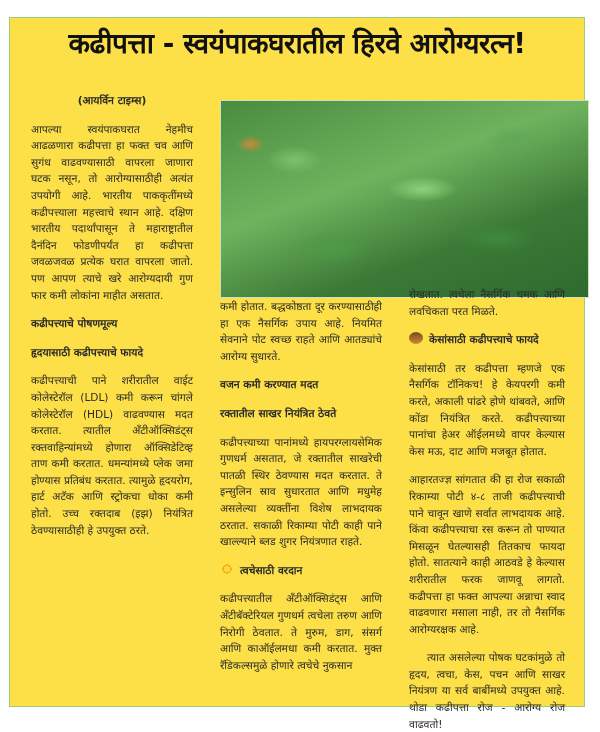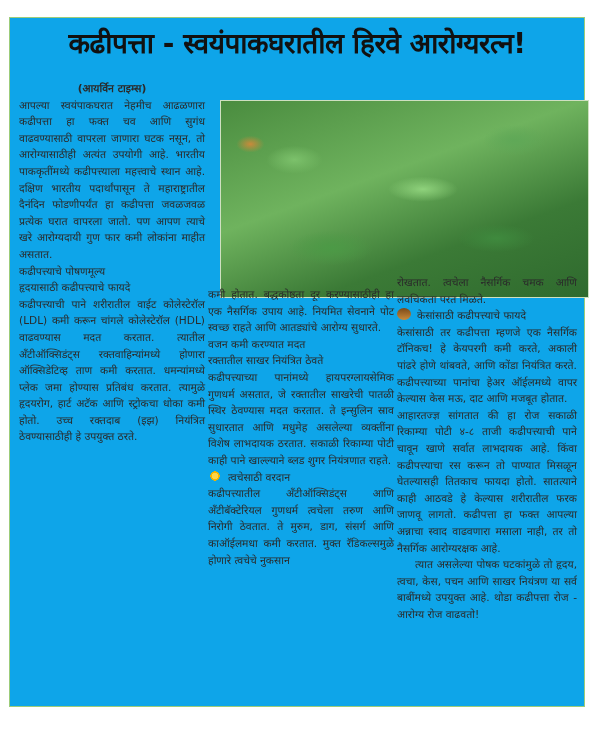--- a/index.html
+++ b/index.html
@@ -1,29 +1,29 @@
 <!DOCTYPE html>
 <html><head>
 <meta charset="utf-8">
 <style>
   html, body { margin: 0; padding: 0; background: #ffffff; }
   body { width: 600px; height: 732px; position: relative; overflow: hidden;
          font-family: "DejaVu Sans", sans-serif; color: #2a2a2a; }
   .panel { position: absolute; left: 9px; top: 17px; width: 576px; height: 690px;
-           background: #0ea5e9; border: 1.5px solid #9ccc7a; box-sizing: border-box; }
+           background: #fde047; border: 1.5px solid #9ccc7a; box-sizing: border-box; }
   .headline { position: absolute; left: 0; top: 6px; width: 100%; text-align: center;
               font-family: "DejaVu Sans", sans-serif; font-weight: bold; font-size: 28px;
               letter-spacing: -0.5px; color: #111; line-height: 40px; }
   .col { position: absolute; font-size: 10.6px; line-height: 16.6px; text-align: justify; }
-  .col p { margin: 0; }
+  .col p { margin: 12px; }
   .col1 { left: 9px; top: 62px; width: 186px; }
   .col2 { left: 198px; top: 268px; width: 186px; }
   .col3 { left: 387px; top: 256px; width: 180px; }
   .byline { text-align: center; font-weight: bold; }
-  .sub { font-weight: normal; margin: 1px 0 0 6px; }
+  .sub { font-weight: bold; margin: 1px 0 0 6px; }
   .sub .ic { display: inline-block; width: 14px; height: 12px; margin-right: 6px; vertical-align: -1px; border-radius: 50%; }
   .ic-bowl { background: radial-gradient(circle at 50% 70%, #d9d9d9 0 50%, transparent 52%), radial-gradient(circle at 40% 30%, #e04a3a 0 25%, #3e9a3c 26% 45%, transparent 46%); }
   .ic-spark { background: radial-gradient(circle, #ffd54a 0 35%, #f5b400 36% 50%, transparent 52%); }
   .ic-hair { background: linear-gradient(#7a4a1a, #c98a3a); border-radius: 3px 3px 6px 6px; }
   .ic-leaf { background: linear-gradient(135deg, #2f9a4a, #6ccf6a); border-radius: 0 10px 0 10px; }
   .photo { position: absolute; left: 210px; top: 82px; width: 367px; height: 196px;
            background:
              radial-gradient(ellipse 40px 20px at 20% 30%, #7cc16b 0, transparent 70%),
              radial-gradient(ellipse 50px 18px at 55% 45%, #8fd27c 0, transparent 70%),
              radial-gradient(ellipse 45px 22px at 80% 20%, #5fa857 0, transparent 70%),

